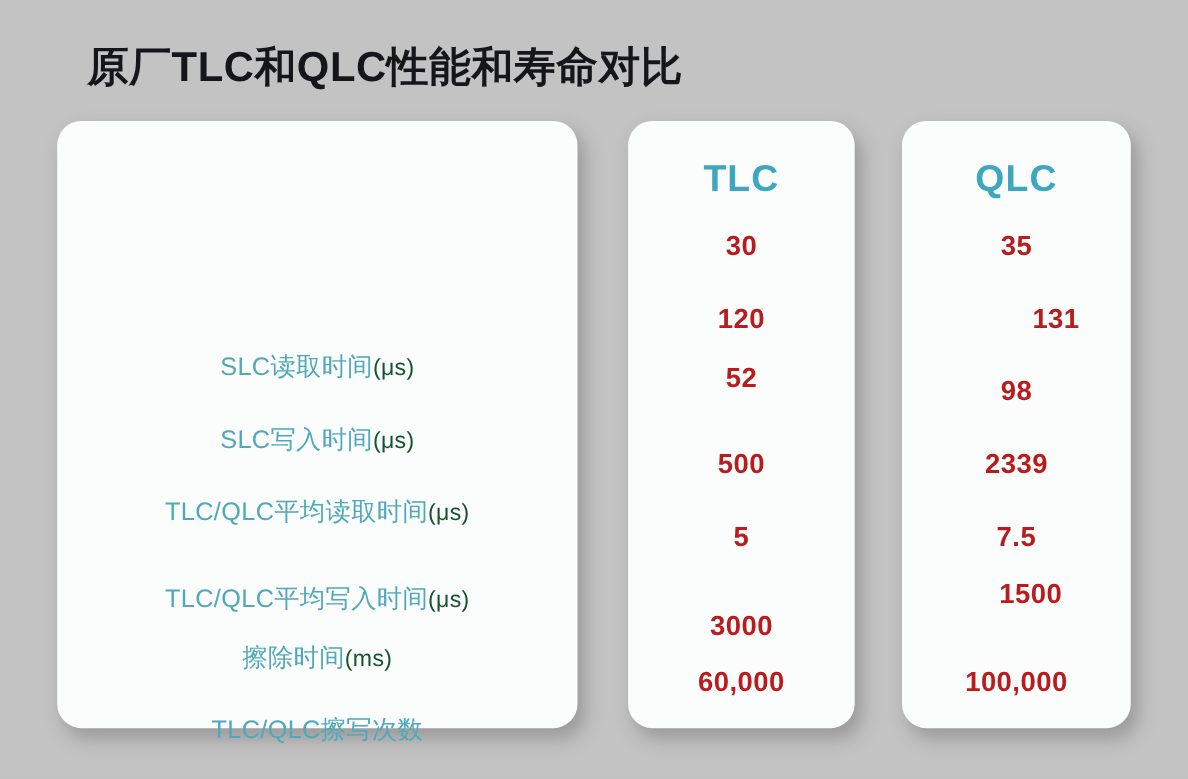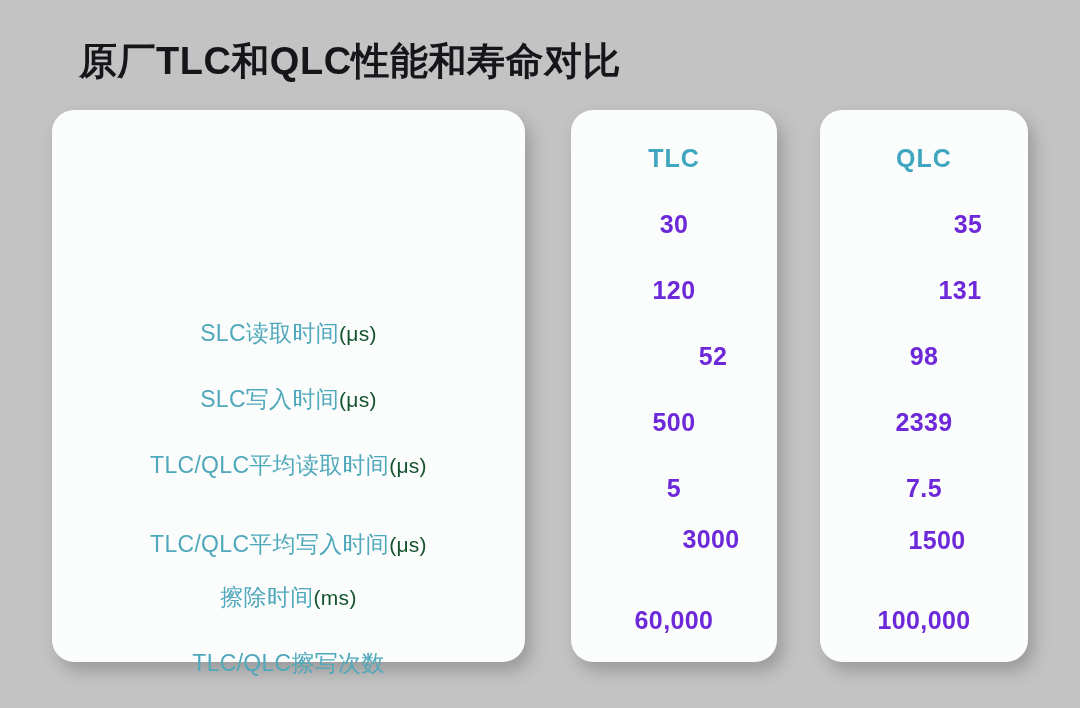--- a/index.html
+++ b/index.html
@@ -70,29 +70,29 @@
     font-size: 23px;
     font-weight: 400;
     color: #4fa8bb;
     letter-spacing: 0.3px;
   }
   .label-row .unit {
     font-size: 21px;
     color: #14532d;
   }
   .col-header {
-    font-size: 25px;
+    font-size: 34px;
     font-weight: bold;
     color: #3fa6bf;
     letter-spacing: 1px;
   }
   .value-row {
     font-size: 25px;
     font-weight: bold;
-    color: #6d28d9;
+    color: #b91c1c;
     letter-spacing: 0.4px;
   }
 </style>
 </head>
 <body>
 
 <div id="page">
 
   <div class="page-title">原厂TLC和QLC性能和寿命对比</div>
 
@@ -118,32 +118,32 @@
       </div>
 
     </div>
   </div>
 
   <div class="card card-tlc">
     <div class="col-inner">
       <div class="row col-header" style="top:34px;">TLC</div>
       <div class="row value-row" style="top:100px;">30</div>
       <div class="row value-row" style="top:166px;">120</div>
-      <div class="row value-row" style="top:232px;padding-left:39px;">52</div>
+      <div class="row value-row" style="top:220px;">52</div>
       <div class="row value-row" style="top:298px;">500</div>
       <div class="row value-row" style="top:364px;">5</div>
-      <div class="row value-row" style="top:415px;padding-left:37px;">3000</div>
+      <div class="row value-row" style="top:445px;">3000</div>
       <div class="row value-row" style="top:496px;">60,000</div>
     </div>
   </div>
 
   <div class="card card-qlc">
     <div class="col-inner">
       <div class="row col-header" style="top:34px;">QLC</div>
-      <div class="row value-row" style="top:100px;padding-left:44px;">35</div>
+      <div class="row value-row" style="top:100px;">35</div>
       <div class="row value-row" style="top:166px;padding-left:36px;">131</div>
       <div class="row value-row" style="top:232px;">98</div>
       <div class="row value-row" style="top:298px;">2339</div>
       <div class="row value-row" style="top:364px;">7.5</div>
       <div class="row value-row" style="top:416px;padding-left:13px;">1500</div>
       <div class="row value-row" style="top:496px;">100,000</div>
     </div>
   </div>
 
 </div>

